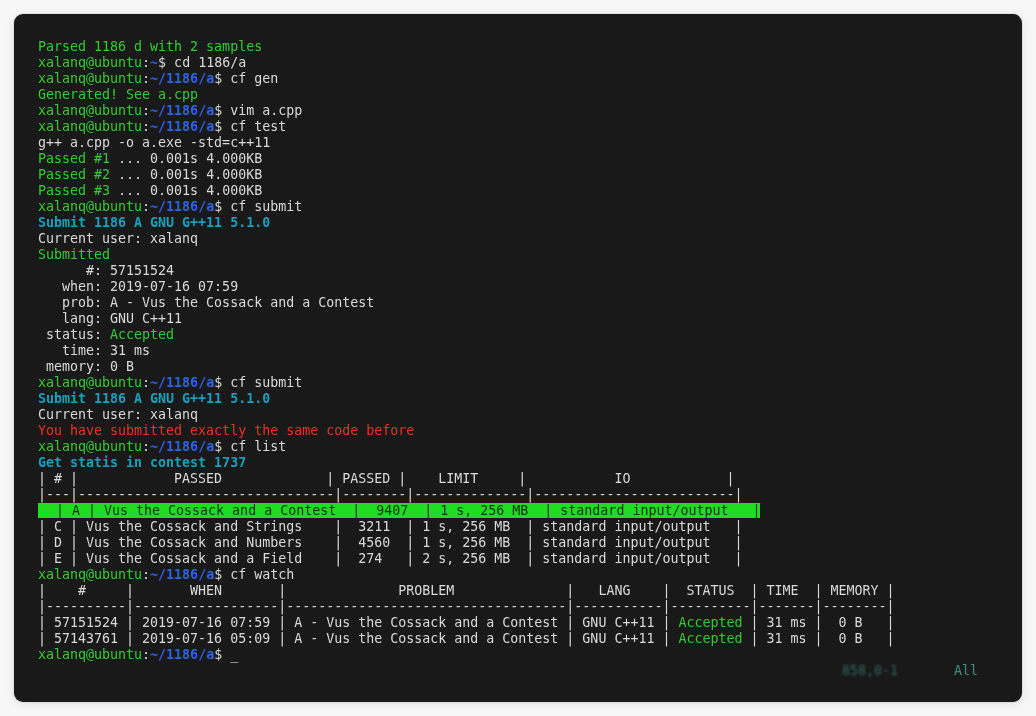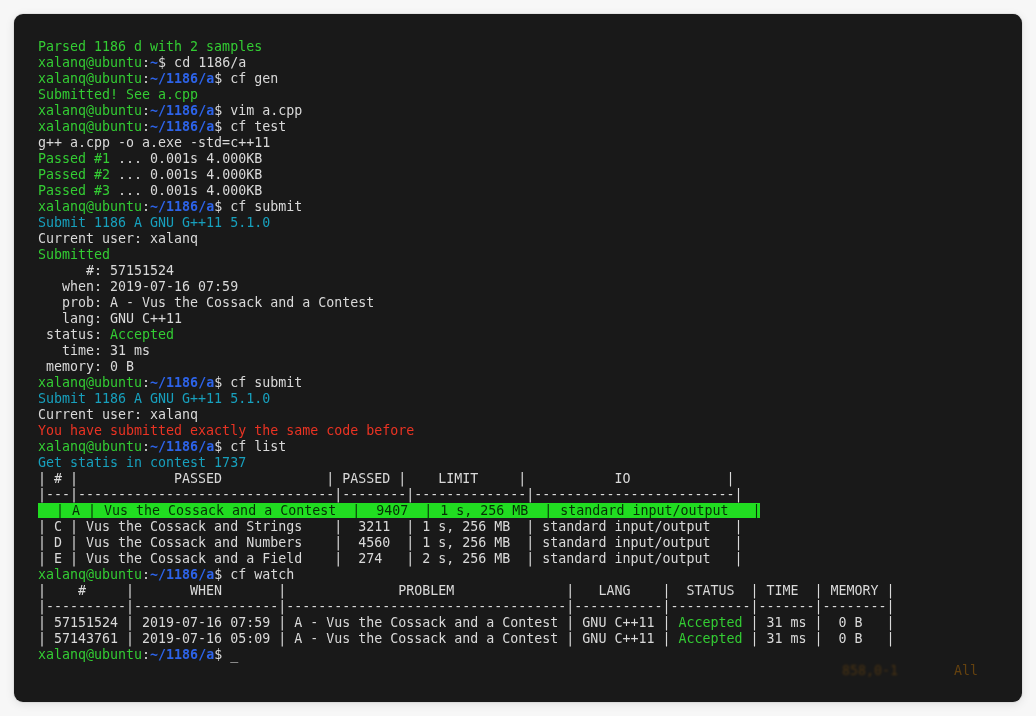--- a/index.html
+++ b/index.html
@@ -30,45 +30,45 @@
     overflow: hidden;
   }
   .line {
     height: 16px;
     white-space: pre;
   }
   .c-plain  { color: var(--plain); }
   .c-user   { color: var(--green); font-weight: normal; }
   .c-path   { color: var(--blue);  font-weight: bold; }
   .c-green  { color: var(--green); text-align: center; }
-  .c-cyan   { color: var(--cyan); }
+  .c-cyan   { color: var(--cyan); font-weight: bold; }
   .c-red    { color: var(--red); }
   .c-cursor { color: var(--plain); }
   .c-hl     { background: var(--hl-bg); color: var(--hl-tx); padding-left: 18px; }
   .ghost {
     position: absolute;
     top: 649px;
-    color: #a16207;
+    color: #5eead4;
     opacity: 0.55;
     font-size: 13.3px;
     line-height: 16px;
     white-space: pre;
   }
   .ghost-ruler { left: 828px; filter: blur(1px); opacity: 0.35; }
   .ghost-all   { left: 940px; filter: blur(0.3px); }
 </style>
 </head>
 <body>
 
 <div class="terminal">
   <div>
       <div class="line"><span class="c-green">Parsed 1186 d with 2 samples</span></div>
       <div class="line"><span class="c-user">xalanq@ubuntu</span><span class="c-plain">:</span><span class="c-path">~</span><span class="c-plain">$ cd 1186/a</span></div>
       <div class="line"><span class="c-user">xalanq@ubuntu</span><span class="c-plain">:</span><span class="c-path">~/1186/a</span><span class="c-plain">$ cf gen</span></div>
-      <div class="line"><span class="c-green">Submitted! See a.cpp</span></div>
+      <div class="line"><span class="c-green">Generated! See a.cpp</span></div>
       <div class="line"><span class="c-user">xalanq@ubuntu</span><span class="c-plain">:</span><span class="c-path">~/1186/a</span><span class="c-plain">$ vim a.cpp</span></div>
       <div class="line"><span class="c-user">xalanq@ubuntu</span><span class="c-plain">:</span><span class="c-path">~/1186/a</span><span class="c-plain">$ cf test</span></div>
       <div class="line"><span class="c-plain">g++ a.cpp -o a.exe -std=c++11</span></div>
       <div class="line"><span class="c-green">Passed #1</span><span class="c-plain"> ... 0.001s 4.000KB</span></div>
       <div class="line"><span class="c-green">Passed #2</span><span class="c-plain"> ... 0.001s 4.000KB</span></div>
       <div class="line"><span class="c-green">Passed #3</span><span class="c-plain"> ... 0.001s 4.000KB</span></div>
       <div class="line"><span class="c-user">xalanq@ubuntu</span><span class="c-plain">:</span><span class="c-path">~/1186/a</span><span class="c-plain">$ cf submit</span></div>
       <div class="line"><span class="c-cyan">Submit 1186 A GNU G++11 5.1.0</span></div>
       <div class="line"><span class="c-plain">Current user: xalanq</span></div>
       <div class="line"><span class="c-green">Submitted</span></div>

